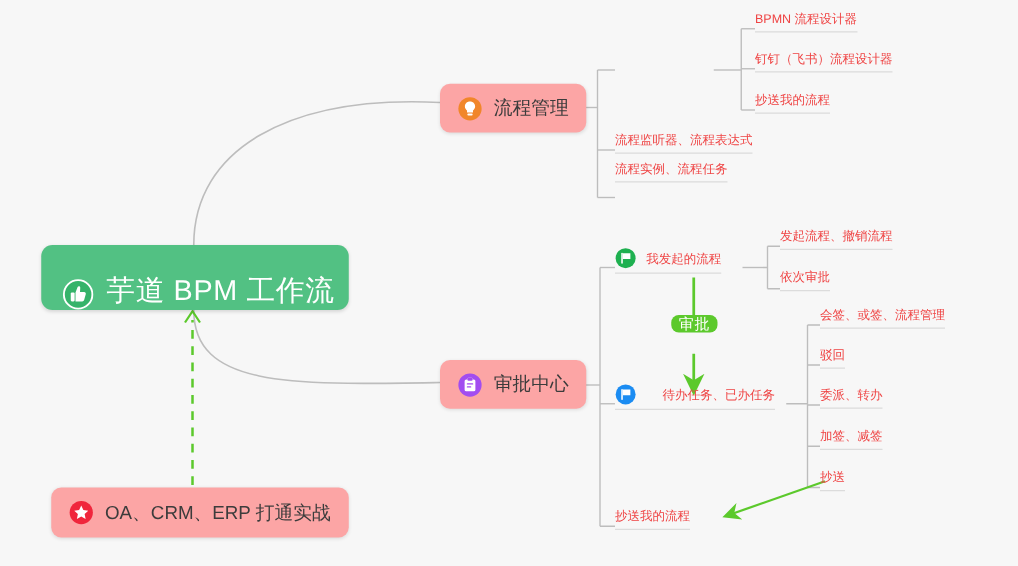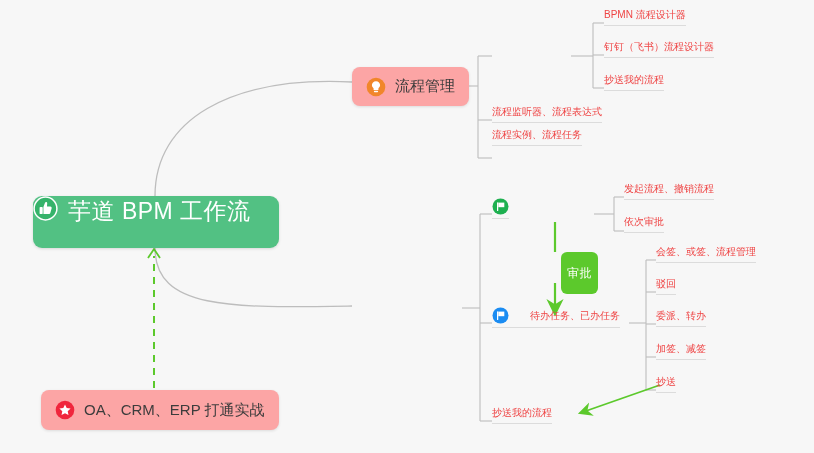--- a/index.html
+++ b/index.html
@@ -29,21 +29,22 @@
   .root-node {
     position: absolute;
     left: 33px;
     top: 196px;
     width: 246px;
     height: 52px;
     background: #52c183;
     border-radius: 9px;
     box-shadow: 0 1px 3px rgba(0,0,0,0.13);
     display: flex;
-    align-items: flex-start;
+    align-items: flex-end;
+    padding-left: 17px;
     box-sizing: border-box;
   }
   .root-label {
     color: #ffffff;
     font-size: 23px;
     letter-spacing: 0.5px;
     margin-left: 10px;
     white-space: nowrap;
   }
 
@@ -97,27 +98,26 @@
   .bullet.sz20 { width: 20px; height: 20px; }
   .bullet.sz24 { width: 25px; height: 25px; }
   .bullet svg { position: absolute; left: 0; top: 0; }
 
   
   #badge-approve {
     position: absolute;
     left: 537px;
     top: 252px;
     width: 37px;
-    height: 42px;
+    height: 14px;
     background: #5cc92c;
     border-radius: 6px;
     display: flex;
     align-items: center;
     justify-content: center;
-    margin-left: 24px;
   }
   #badge-approve .badge-label {
     color: #ffffff;
     font-size: 12px;
     letter-spacing: 0.5px;
   }
 </style>
 </head>
 <body>
 
@@ -197,20 +197,33 @@
         <circle cx="10" cy="10" r="9.3" fill="#f1862a"></circle>
         <path d="M10 4.2 C7.5 4.2 5.9 6.0 5.9 8.1 C5.9 9.6 6.8 10.5 7.6 11.4
                  L7.6 13.0 L12.4 13.0 L12.4 11.4 C13.2 10.5 14.1 9.6 14.1 8.1
                  C14.1 6.0 12.5 4.2 10 4.2 Z" fill="#ffffff"></path>
         <rect x="7.9" y="13.8" width="4.2" height="1.5" rx="0.7" fill="#ffffff"></rect>
       </svg>
     </span>
     <span class="card-label">流程管理</span>
   </div>
 
+  <div class="card-node" id="node-approval">
+    <span class="bullet sz20">
+      <svg width="20" height="20" viewBox="0 0 20 20" xmlns="http://www.w3.org/2000/svg">
+        <circle cx="10" cy="10" r="9.3" fill="#a24df0"></circle>
+        <rect x="5.7" y="5.5" width="8.6" height="9.5" rx="1.3" fill="#ffffff"></rect>
+        <rect x="7.9" y="4.1" width="4.2" height="2.4" rx="1.0" fill="#ffffff"></rect>
+        <rect x="7.9" y="4.1" width="4.2" height="2.4" rx="1.0" fill="#a24df0"></rect>
+        <rect x="7.4" y="8.6" width="5.2" height="1.0" rx="0.5" fill="#a24df0"></rect>
+        <rect x="7.4" y="11.0" width="3.6" height="1.0" rx="0.5" fill="#a24df0"></rect>
+      </svg>
+    </span>
+    <span class="card-label">审批中心</span>
+  </div>
 
 
   <div class="line-node" style="left:492px; top:105px;">
     <span class="line-label">流程监听器、流程表达式</span>
   </div>
 
   <div class="line-node" style="left:492px; top:128px;">
     <span class="line-label">流程实例、流程任务</span>
   </div>
 
@@ -225,20 +238,21 @@
   </div>
 
   <div class="line-node" style="left:492px; top:198px;">
     <span class="bullet">
       <svg width="17" height="17" viewBox="0 0 17 17" xmlns="http://www.w3.org/2000/svg">
         <circle cx="8.5" cy="8.5" r="8" fill="#1eb050"></circle>
         <rect x="5.0" y="4.2" width="1.25" height="8.8" rx="0.6" fill="#ffffff"></rect>
         <path d="M6.3 4.6 L12.3 4.6 L12.3 9.2 L6.3 9.2 Z" fill="#ffffff"></path>
       </svg>
     </span>
+    <span class="line-label">我发起的流程</span>
   </div>
 
   <div class="line-node" style="left:492px; top:307px;gap:13px;">
     <span class="bullet">
       <svg width="17" height="17" viewBox="0 0 17 17" xmlns="http://www.w3.org/2000/svg">
         <circle cx="8.5" cy="8.5" r="8" fill="#1b8cf2"></circle>
         <rect x="5.0" y="4.2" width="1.25" height="8.8" rx="0.6" fill="#ffffff"></rect>
         <path d="M6.3 4.6 L12.3 4.6 L12.3 9.2 L6.3 9.2 Z" fill="#ffffff"></path>
       </svg>
     </span>

